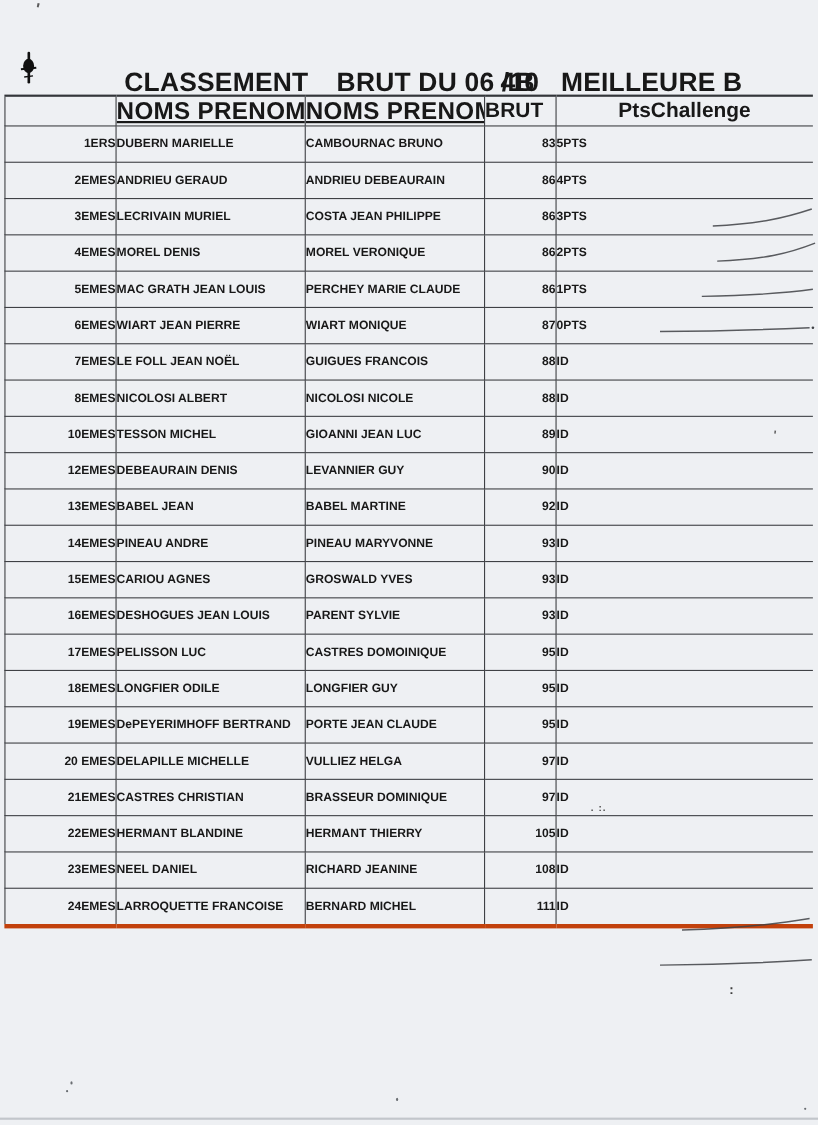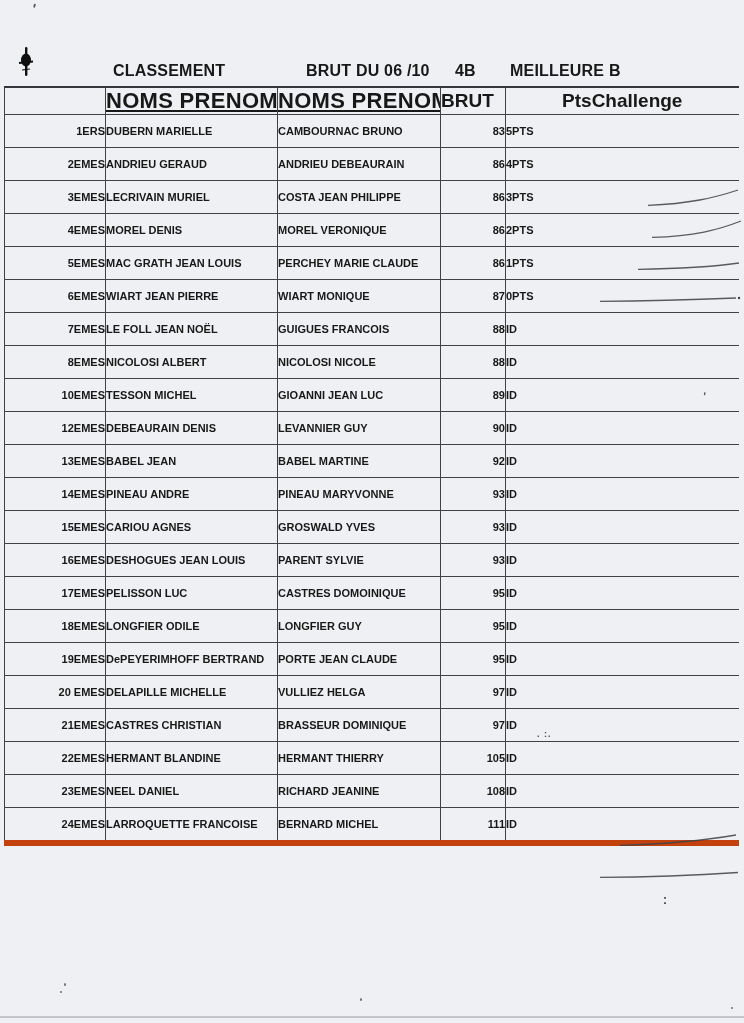--- a/index.html
+++ b/index.html
@@ -5,40 +5,40 @@
   html,body { margin:0; padding:0; background:#888; }
   .page {
     position:relative; width:744px; height:1023px;
     background:#eef0f3;
     font-family:"Liberation Sans", sans-serif;
     overflow:hidden;
   }
   
   .title-part {
     position:absolute; top:62px;
-    font-size:16px; font-weight:bold; color:#181818;
+    font-size:24px; font-weight:bold; color:#181818;
     white-space:nowrap; letter-spacing:0.2px;
   }
   .t1 { left:113px; } .t2 { left:283px;margin-left:23px; } .t3 { left:455px; } .t4 { left:510px; }
 
   
   table.classement {
     position:absolute; left:4px; top:86px; width:734px;
     border-collapse:collapse; table-layout:fixed;
     color:#181818;
   }
   table.classement th, table.classement td {
     border:1.2px solid #3f4145;
     padding:0; overflow:hidden; white-space:nowrap;
     background:transparent;
   }
   table.classement th { height:24px; border-top:2px solid #33363a; }
   table.classement td { height:32px; }
   table.classement th:last-child, table.classement td:last-child { border-right:none; }
-  table.classement tbody tr:last-child td { border-bottom:6px solid #c2410c; }
+  table.classement tbody tr:last-child td { border-bottom:4px solid #c2410c; }
 
   .h-rank { }
   .h-name { font-size:22px; font-weight:bold; text-align:right; padding-left:8px; letter-spacing:0.3px;text-decoration:underline; }
   .h-brut { font-size:19px; font-weight:bold; text-align:left; }
   .h-pts  { font-size:19px; font-weight:bold; text-align:center; padding-left:2px; }
 
   td.c-rank  { font-size:11px; font-weight:bold; text-align:right; padding-right:8px; }
   td.c-name1, td.c-name2 { font-size:11px; font-weight:bold; text-align:left; padding-left:8px; }
   td.c-brut  { font-size:11px; font-weight:bold; text-align:right; padding-right:8px; }
   td.c-pts   { font-size:11px; font-weight:bold; text-align:left; padding-left:12px;margin-left:48px; }

